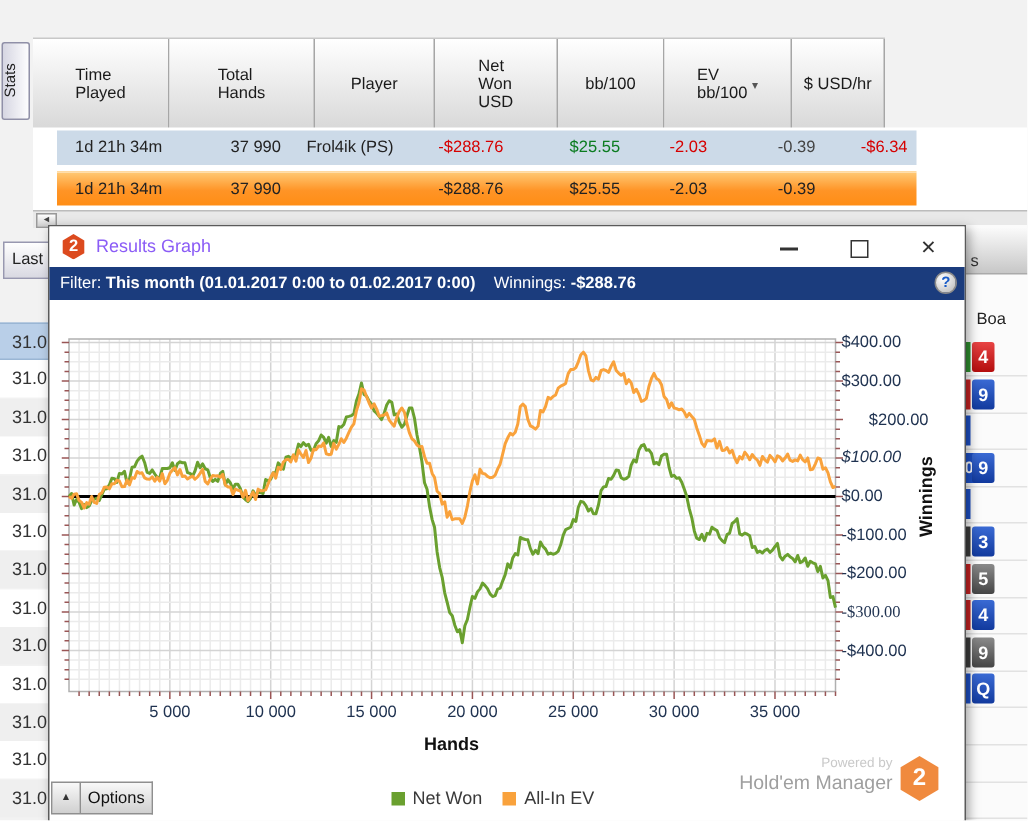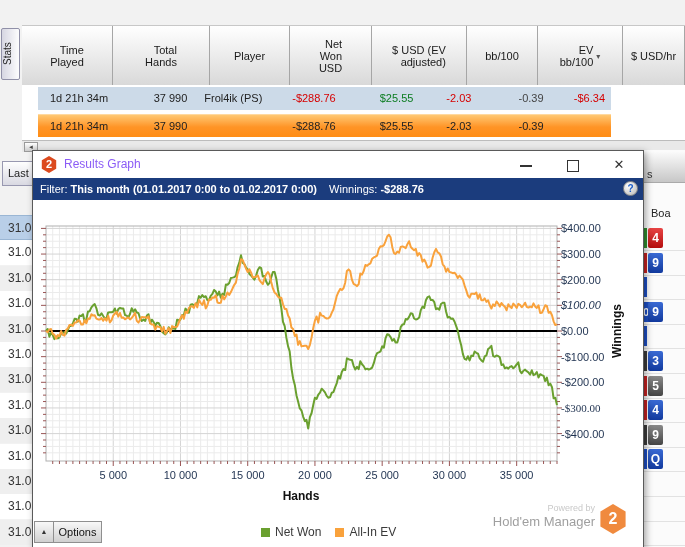--- a/index.html
+++ b/index.html
@@ -11,21 +11,21 @@
   .topbar .lbl{font-weight:normal}.topbar .val{font-weight:bold}
   .gap8{display:inline-block;width:14px}
   
   .tab-stats{position:absolute;left:1px;top:28px;width:19px;height:52px;
              background:linear-gradient(to right,#fdfdfe,#d6d6e2);border:1px solid #9090a8;border-radius:2px;
              writing-mode:vertical-rl;transform:rotate(180deg);text-align:center;font-size:10px;color:#222;box-sizing:border-box}
   
   .thead{position:absolute;left:22px;top:25px;height:60px;display:flex;border-top:1px solid #c8c8c8;
          border-bottom:1px solid #8a8a8a;box-sizing:content-box}
   .hcell{background:linear-gradient(#ffffff,#d8d8d8);border-right:1px solid #a6a6a6;box-sizing:border-box;
-         display:flex;align-items:center;justify-content:center;text-align:right;font-size:11px;color:#1a1a1a;
+         display:flex;align-items:center;justify-content:center;text-align:left;font-size:11px;color:#1a1a1a;
          white-space:pre-line;position:relative}
   .sortarrow{font-size:8px;color:#555;margin-left:3px}
   .tbody{position:absolute;left:22px;top:85px;width:663px;height:55px;background:#fff}
   .trow{position:absolute;left:16px;display:flex;width:573px;height:23px;font-size:11px;line-height:23px;color:#222}
   .row-main{top:2px;background:#ccdae8}
   .row-sum{top:29px;background:linear-gradient(#ffc873,#ff9426 55%,#ff8d15);border-top:1px solid #ffd9a0;box-sizing:border-box}
   .cell{box-sizing:border-box;overflow:hidden;white-space:nowrap}
   .neg{color:#d60000}.pos{color:#0b7c20}.muted{color:#444}.plain{color:#222}
   
   .hscroll{position:absolute;left:22px;top:140px;width:663px;height:12px;background:#e9e9e9;
@@ -104,22 +104,20 @@
 
   <div class="thead" id="thead">
       <div class="hcell" style="width: 91px; height: 60px;">Time
 Played</div>
       <div class="hcell" style="width: 97px; height: 60px;">Total
 Hands</div>
       <div class="hcell" style="width: 80px; height: 60px;">Player</div>
       <div class="hcell" style="width: 82px; height: 60px;">Net
 Won
 USD</div>
-      <div class="hcell" style="width: 95px; height: 60px;">$ USD (EV
-adjusted)</div>
       <div class="hcell" style="width: 71px; height: 60px;">bb/100</div>
       <div class="hcell" style="width: 85px; height: 60px;">EV
 bb/100<span class="sortarrow">▾</span></div>
       <div class="hcell" style="width: 62px; height: 60px;">$ USD/hr</div>
     </div>
   <div class="tbody">
     <div class="trow row-main" id="row-main">
         <div class="cell plain" style="width: 91px; text-align: left; padding-left: 12px;">1d 21h 34m</div>
         <div class="cell plain" style="width: 97px; text-align: right; padding-right: 14px;">37 990</div>
         <div class="cell plain" style="width: 80px; text-align: left; padding-left: 3px;">Frol4ik (PS)</div>
@@ -490,21 +488,21 @@
         <line x1="516" y1="13.8125" x2="519" y2="13.8125" stroke="#955" stroke-width="1"></line>
         <line x1="0" y1="7.3999999999999915" x2="5" y2="7.3999999999999915" stroke="#955" stroke-width="1"></line>
         <line x1="516" y1="7.3999999999999915" x2="521" y2="7.3999999999999915" stroke="#955" stroke-width="1"></line>
         <line x1="5" y1="110" x2="516" y2="110" stroke="#000" stroke-width="2"></line>
         <polyline points="5.0,110.0 6.7,108.0 8.4,115.7 10.0,112.0 11.7,113.8 13.4,118.1 15.1,115.3 16.8,117.4 18.4,116.4 20.1,112.7 21.8,111.9 23.5,111.1 25.2,112.6 26.9,108.8 28.5,105.2 30.2,104.8 31.9,102.3 33.6,97.8 35.3,98.1 36.9,100.6 38.6,94.6 40.3,95.0 42.0,93.2 43.7,101.1 45.3,98.5 47.0,90.5 48.7,90.2 50.4,86.4 52.1,84.3 53.7,83.1 55.4,87.3 57.1,93.9 58.8,94.6 60.5,92.3 62.2,95.0 63.8,97.3 65.5,97.2 67.2,91.4 68.9,91.3 70.6,91.3 72.2,90.8 73.9,87.5 75.6,92.7 77.3,88.1 79.0,86.9 80.6,87.5 82.3,87.5 84.0,94.1 85.7,94.6 87.4,96.4 89.0,93.0 90.7,87.2 92.4,90.8 94.1,88.3 95.8,91.5 97.5,92.2 99.1,97.2 100.8,100.0 102.5,98.6 104.2,99.9 105.9,94.6 107.5,93.2 109.2,102.3 110.9,98.7 112.6,101.0 114.3,105.0 115.9,101.8 117.6,101.9 119.3,104.9 121.0,110.5 122.7,112.2 124.3,113.4 126.0,111.3 127.7,106.2 129.4,109.1 131.1,107.3 132.8,107.4 134.4,108.0 136.1,98.7 137.8,99.4 139.5,98.5 141.2,94.1 142.8,94.3 144.5,87.6 146.2,89.5 147.9,91.8 149.6,83.8 151.2,83.2 152.9,84.3 154.6,83.4 156.3,81.8 158.0,75.1 159.6,76.7 161.3,74.1 163.0,76.1 164.7,75.2 166.4,79.2 168.0,79.2 169.7,74.8 171.4,72.9 173.1,69.0 174.8,70.6 176.5,74.4 178.1,70.6 179.8,76.7 181.5,72.7 183.2,73.9 184.9,63.4 186.5,63.8 188.2,62.0 189.9,57.0 191.6,56.6 193.3,56.1 194.9,54.8 196.6,46.3 198.3,41.7 200.0,34.3 201.7,42.0 203.3,43.0 205.0,46.3 206.7,48.4 208.4,52.9 210.1,54.5 211.8,56.6 213.4,58.7 215.1,54.6 216.8,49.0 218.5,46.2 220.2,47.2 221.8,55.6 223.5,55.0 225.2,60.5 226.9,63.8 228.6,61.9 230.2,56.5 231.9,51.0 233.6,51.0 235.3,57.7 237.0,69.0 238.6,77.0 240.3,86.9 242.0,100.8 243.7,105.2 245.4,116.9 247.1,125.4 248.7,130.5 250.4,147.0 252.1,157.4 253.8,163.9 255.5,174.4 257.1,180.5 258.8,187.4 260.5,189.5 262.2,195.8 263.9,200.2 265.5,198.8 267.2,207.5 268.9,196.2 270.6,192.0 272.3,183.7 273.9,176.7 275.6,177.9 277.3,173.6 279.0,171.6 280.7,167.7 282.4,169.4 284.0,171.4 285.7,174.9 287.4,176.7 289.1,176.1 290.8,171.7 292.4,171.1 294.1,166.4 295.8,162.1 297.5,154.9 299.2,157.6 300.8,151.0 302.5,148.1 304.2,149.0 305.9,137.3 307.6,138.2 309.2,138.7 310.9,138.9 312.6,144.8 314.3,148.5 316.0,145.9 317.7,148.1 319.3,140.3 321.0,143.3 322.7,145.1 324.4,148.4 326.1,147.7 327.7,148.5 329.4,147.9 331.1,146.6 332.8,142.2 334.5,135.7 336.1,132.1 337.8,131.3 339.5,130.3 341.2,125.4 342.9,126.6 344.5,117.3 346.2,113.2 347.9,113.8 349.6,116.1 351.3,119.7 353.0,118.0 354.6,121.5 356.3,121.5 358.0,115.5 359.7,106.1 361.4,103.6 363.0,103.3 364.7,98.0 366.4,98.5 368.1,95.9 369.8,92.3 371.4,92.7 373.1,97.5 374.8,98.5 376.5,98.0 378.2,96.6 379.8,89.1 381.5,85.6 383.2,87.0 384.9,79.2 386.6,76.1 388.3,75.4 389.9,79.1 391.6,78.9 393.3,81.2 395.0,88.2 396.7,87.3 398.3,88.8 400.0,83.0 401.7,81.8 403.4,81.8 405.1,90.8 406.7,96.6 408.4,95.9 410.1,97.9 411.8,97.5 413.5,100.5 415.1,104.9 416.8,109.9 418.5,118.1 420.2,124.2 421.9,133.1 423.5,137.8 425.2,138.7 426.9,135.2 428.6,139.5 430.3,134.6 432.0,135.1 433.6,130.5 435.3,131.8 437.0,132.7 438.7,137.4 440.4,139.4 442.0,140.8 443.7,135.4 445.4,134.4 447.1,128.0 448.8,126.7 450.4,124.8 452.1,134.9 453.8,135.8 455.5,134.4 457.2,135.1 458.8,136.2 460.5,144.0 462.2,143.3 463.9,147.3 465.6,146.4 467.3,147.7 468.9,145.9 470.6,145.1 472.3,147.3 474.0,145.7 475.7,143.3 477.3,141.3 479.0,149.9 480.7,152.3 482.4,149.8 484.1,148.6 485.7,150.2 487.4,151.3 489.1,153.6 490.8,149.3 492.5,154.1 494.1,153.3 495.8,151.0 497.5,156.5 499.2,153.2 500.9,154.2 502.6,154.9 504.2,160.1 505.9,156.6 507.6,164.3 509.3,162.6 511.0,166.1 512.6,177.3 514.3,176.7 516.0,184.1" fill="none" stroke="#6aa02f" stroke-width="2" stroke-linejoin="round"></polyline>
         <polyline points="5.0,110.0 6.7,111.2 8.4,108.4 10.0,108.1 11.7,112.6 13.4,113.9 15.1,117.7 16.8,114.1 18.4,115.1 20.1,110.0 21.8,113.9 23.5,114.6 25.2,108.7 26.9,107.5 28.5,103.9 30.2,103.7 31.9,104.9 33.6,101.5 35.3,101.5 36.9,99.2 38.6,99.7 40.3,103.5 42.0,103.4 43.7,99.0 45.3,102.3 47.0,97.4 48.7,97.9 50.4,93.3 52.1,94.6 53.7,94.2 55.4,97.6 57.1,98.4 58.8,98.5 60.5,96.9 62.2,99.8 63.8,97.2 65.5,99.7 67.2,94.7 68.9,101.5 70.6,99.2 72.2,94.6 73.9,92.5 75.6,90.7 77.3,95.6 79.0,92.0 80.6,96.7 82.3,96.4 84.0,98.3 85.7,97.2 87.4,96.4 89.0,98.5 90.7,97.0 92.4,94.6 94.1,91.9 95.8,99.9 97.5,101.6 99.1,98.5 100.8,96.0 102.5,96.3 104.2,96.2 105.9,97.2 107.5,95.2 109.2,102.2 110.9,103.6 112.6,103.6 114.3,108.7 115.9,105.1 117.6,105.8 119.3,106.2 121.0,110.4 122.7,105.9 124.3,112.7 126.0,110.0 127.7,107.1 129.4,112.0 131.1,105.1 132.8,106.2 134.4,106.1 136.1,105.6 137.8,101.5 139.5,97.2 141.2,94.2 142.8,97.8 144.5,90.6 146.2,92.0 147.9,87.0 149.6,85.5 151.2,85.2 152.9,86.9 154.6,82.2 156.3,86.4 158.0,78.9 159.6,81.8 161.3,84.0 163.0,79.3 164.7,87.4 166.4,84.3 168.0,78.5 169.7,78.8 171.4,76.4 173.1,76.7 174.8,74.3 176.5,81.5 178.1,82.1 179.8,81.8 181.5,74.6 183.2,78.4 184.9,75.2 186.5,71.5 188.2,74.0 189.9,71.1 191.6,67.3 193.3,63.8 194.9,61.6 196.6,52.9 198.3,47.5 200.0,38.2 201.7,39.1 203.3,43.2 205.0,47.5 206.7,51.0 208.4,48.2 210.1,51.7 211.8,56.5 213.4,56.1 215.1,55.7 216.8,54.3 218.5,59.1 220.2,61.3 221.8,63.1 223.5,57.2 225.2,53.3 226.9,51.0 228.6,53.8 230.2,61.0 231.9,67.4 233.6,71.5 235.3,72.9 237.0,75.7 238.6,76.8 240.3,76.7 242.0,83.3 243.7,87.9 245.4,87.9 247.1,94.6 248.7,97.4 250.4,106.5 252.1,108.1 253.8,115.1 255.5,113.5 257.1,123.8 258.8,120.1 260.5,125.4 262.2,124.9 263.9,124.8 265.5,124.8 267.2,128.0 268.9,123.8 270.6,116.4 272.3,106.7 273.9,99.7 275.6,95.5 277.3,101.7 279.0,91.8 280.7,94.6 282.4,95.0 284.0,96.6 285.7,97.5 287.4,97.2 289.1,95.8 290.8,91.6 292.4,88.5 294.1,81.8 295.8,74.8 297.5,70.9 299.2,67.9 300.8,69.0 302.5,67.2 304.2,61.7 305.9,50.0 307.6,48.4 309.2,50.1 310.9,58.7 312.6,62.9 314.3,63.8 316.0,65.1 317.7,63.1 319.3,52.6 321.0,53.6 322.7,50.0 324.4,43.9 326.1,44.9 327.7,43.3 329.4,42.3 331.1,37.8 332.8,36.4 334.5,35.6 336.1,34.6 337.8,28.1 339.5,25.3 341.2,25.4 342.9,24.1 344.5,20.4 346.2,15.5 347.9,13.8 349.6,16.3 351.3,26.2 353.0,32.2 354.6,33.0 356.3,30.6 358.0,31.8 359.7,26.0 361.4,25.4 363.0,26.0 364.7,27.2 366.4,23.2 368.1,20.2 369.8,26.0 371.4,27.7 373.1,29.2 374.8,27.9 376.5,34.8 378.2,32.1 379.8,34.2 381.5,40.7 383.2,38.5 384.9,41.8 386.6,46.6 388.3,45.9 389.9,44.6 391.6,36.7 393.3,31.3 395.0,27.9 396.7,31.4 398.3,32.3 400.0,35.5 401.7,43.3 403.4,45.3 405.1,50.8 406.7,47.5 408.4,51.0 410.1,51.4 411.8,52.2 413.5,51.7 415.1,53.6 416.8,57.0 418.5,54.6 420.2,56.7 421.9,58.7 423.5,64.3 425.2,69.1 426.9,74.6 428.6,76.7 430.3,72.7 432.0,72.8 433.6,73.0 435.3,71.5 437.0,77.7 438.7,73.2 440.4,79.3 442.0,79.2 443.7,77.4 445.4,80.9 447.1,79.2 448.8,84.3 450.4,87.5 452.1,83.4 453.8,85.0 455.5,80.5 457.2,82.6 458.8,85.5 460.5,82.0 462.2,84.3 463.9,85.7 465.6,89.3 467.3,83.3 468.9,85.6 470.6,87.1 472.3,82.6 474.0,84.5 475.7,86.9 477.3,82.9 479.0,83.8 480.7,86.3 482.4,84.3 484.1,81.7 485.7,85.8 487.4,86.6 489.1,85.6 490.8,86.3 492.5,82.4 494.1,85.4 495.8,86.9 497.5,84.3 499.2,92.1 500.9,91.8 502.6,88.2 504.2,84.3 505.9,84.9 507.6,91.8 509.3,90.8 511.0,94.2 512.6,100.3 514.3,104.0 516.0,103.3" fill="none" stroke="#f9a23c" stroke-width="2" stroke-linejoin="round"></polyline>
       </svg>
     <div id="ylabs">
         <div class="ylab" style="top: 70.4px;">$400.00</div>
         <div class="ylab" style="top: 96.05px;">$300.00</div>
-        <div class="ylab" style="top: 121.7px;">$200.00</div>
+        <div class="ylab" style="top: 121.7px; text-align: right;">$200.00</div>
         <div class="ylab" style="top: 147.35px; font-style: italic;">$100.00</div>
         <div class="ylab" style="top: 173px;">$0.00</div>
         <div class="ylab" style="top: 198.65px;">-$100.00</div>
         <div class="ylab" style="top: 224.3px;">-$200.00</div>
         <div class="ylab" style="top: 249.95px; font-family: Liberation Serif, serif;">-$300.00</div>
         <div class="ylab" style="top: 275.6px;">-$400.00</div>
       </div>
     <div id="xlabs">
         <div class="xlab" style="left: 52.2368px;">5 000</div>
         <div class="xlab" style="left: 119.474px;">10 000</div>

